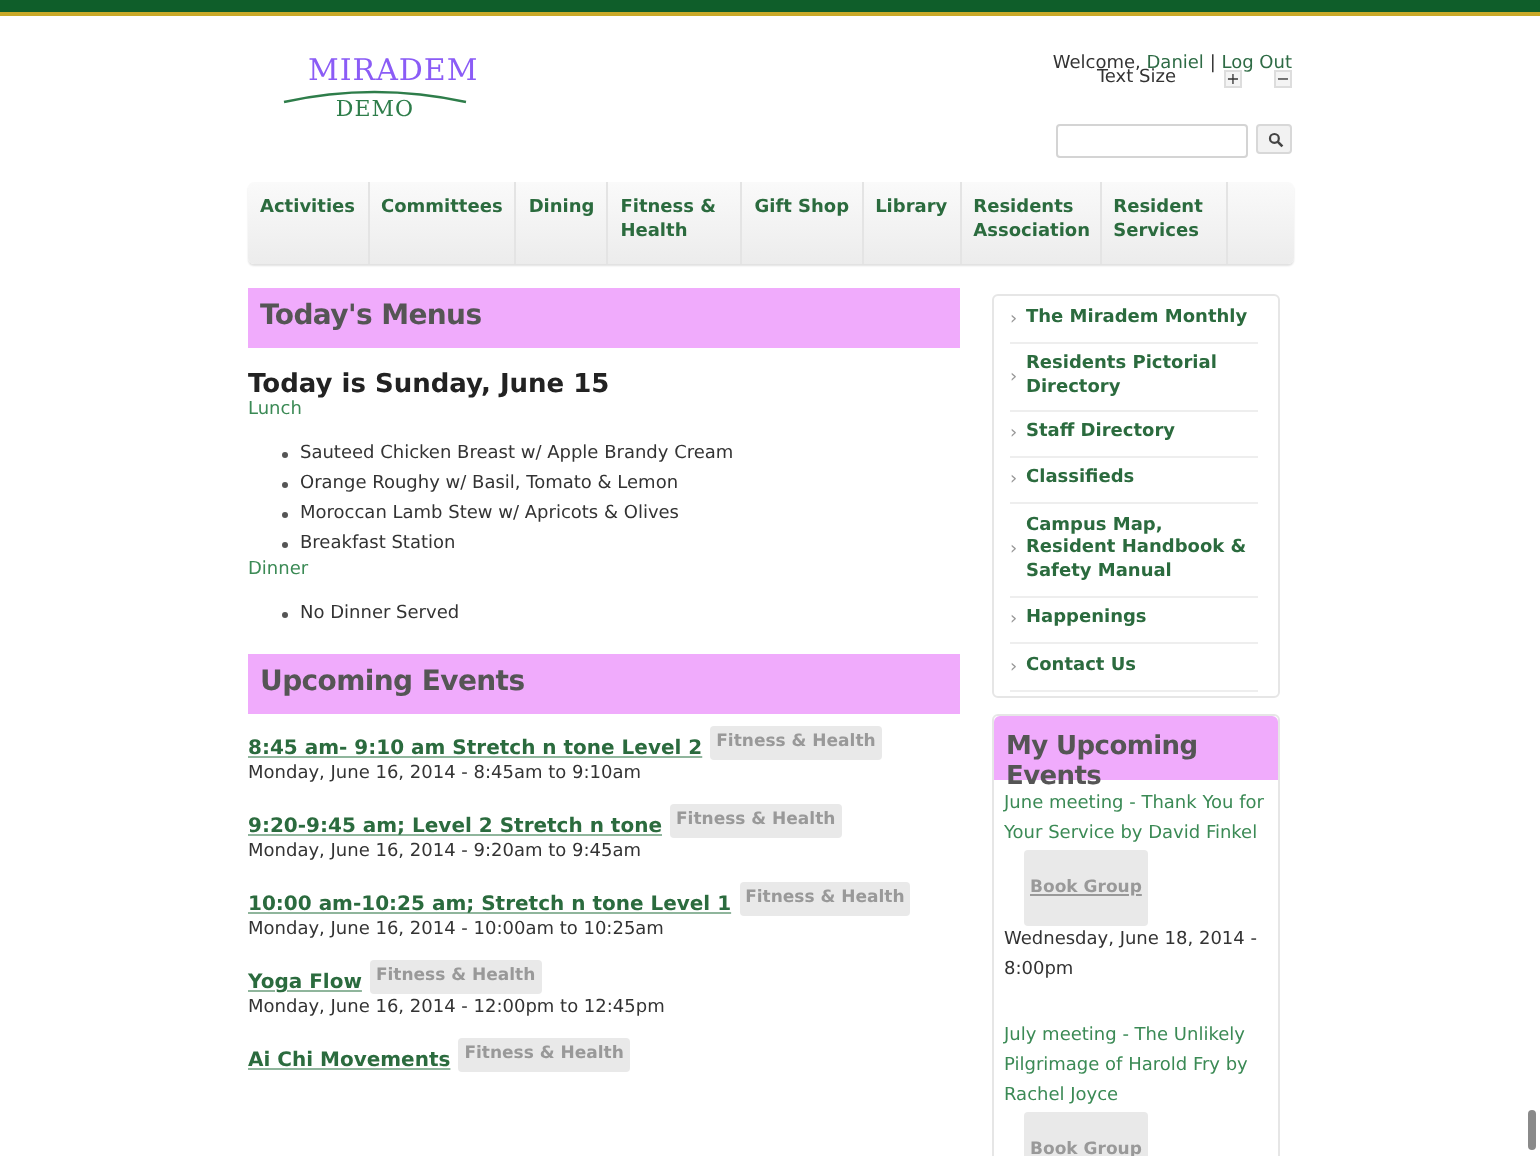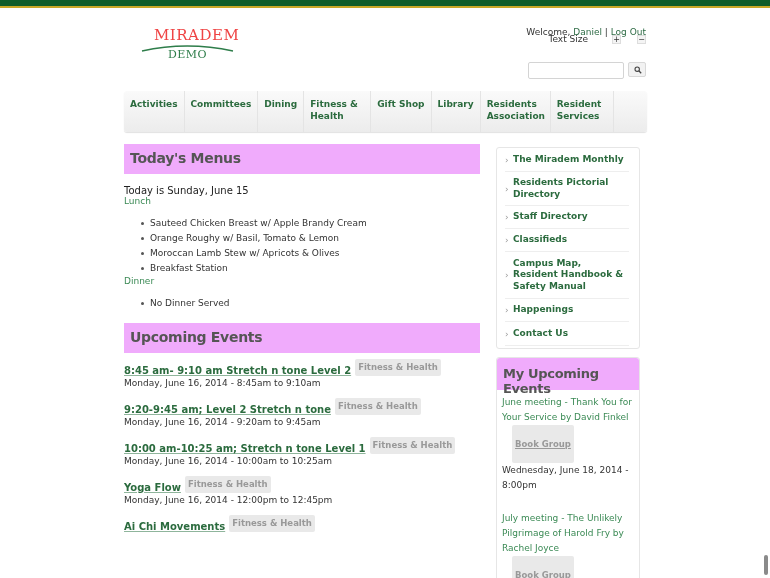--- a/index.html
+++ b/index.html
@@ -5,21 +5,21 @@
   * { box-sizing: border-box; margin: 0; padding: 0; }
   html, body { width: 770px; height: 578px; overflow: hidden; background: #fff; }
   body { font-family: "DejaVu Sans", sans-serif; color: #222; font-size: 9px; position: relative; }
   a { text-decoration: none; }
 
   .topbar { position: absolute; left: 0; top: 0; width: 770px; height: 6px; background: #0f5e2a; }
   .topbar-gold { position: absolute; left: 0; top: 6px; width: 770px; height: 2px; background: #c9a928; }
 
   
   .logo { position: absolute; left: 140px; top: 26px; width: 95px; height: 40px; text-align: center; }
-  .logo-top { font-family: "DejaVu Serif", serif; color: #ef4444; font-size: 15px; letter-spacing: 0.5px; line-height: 18px; margin-left: 14px; }
+  .logo-top { font-family: "DejaVu Serif", serif; color: #8b5cf6; font-size: 15px; letter-spacing: 0.5px; line-height: 18px; margin-left: 14px; }
   .logo-arc { position: absolute; left: 0; top: 18px; width: 95px; height: 8px; }
   .logo-bottom { font-family: "DejaVu Serif", serif; color: #2e7d4a; font-size: 11px; margin-top: 4px; letter-spacing: 0.5px; }
 
   
   .user-area { position: absolute; right: 124px; top: 27px; text-align: right; font-size: 9px; }
   .user-area .welcome { color: #333; text-align: center; }
   .user-area a { color: #2e6b45; }
   .textsize { position: absolute; right: 124px; top: 34px; display: flex; align-items: center; gap: 16px; font-size: 9px; color: #333; margin-left: 20px; }
   .textsize .lbl { margin-right: 8px; }
   .ts-btn { width: 9px; height: 9px; border: 1px solid #ddd; background: #f4f4f4; font-size: 8px; line-height: 7px; text-align: center; color: #333; cursor: pointer; }
@@ -29,21 +29,21 @@
 
   
   .nav { position: absolute; left: 124px; top: 91px; width: 523px; height: 41px; border-radius: 3px;
          background: linear-gradient(#fafafa, #ececec); box-shadow: 0 1px 1px rgba(0,0,0,0.12); display: flex; }
   .nav-item { padding: 7px 6px 0 6px; color: #2b6b3e; font-weight: bold; font-size: 9px; line-height: 12px; border-right: 1px solid #e4e4e4; cursor: pointer; white-space: nowrap; }
   .nav-item:last-child { border-right: 1px solid #e4e4e4; }
 
   
   .main { position: absolute; left: 124px; top: 144px; width: 356px; }
   .panel-head { background: #f0abfc; height: 30px; padding: 6px 6px; font-size: 14px; font-weight: bold; color: #555; letter-spacing: -0.3px; }
-  .today { margin-top: 11px; font-weight: normal; font-size: 10px; color: #222; }
+  .today { margin-top: 11px; font-weight: bold; font-size: 13px; color: #222; }
   .meal { color: #3b8a55; font-size: 9px; }
   .menu-list { margin-top: 10px; list-style: none; padding-left: 17px; }
   .menu-list li { font-size: 9px; line-height: 15px; color: #333; position: relative; padding-left: 9px; }
   .menu-list li::before { content: ""; position: absolute; left: 0; top: 6px; width: 3px; height: 3px; background: #555; border-radius: 50%; }
   .events-head { margin-top: 12px; }
   .event { margin-top: 6px; }
   .event + .event { margin-top: 10px; }
   .event-title-row { display: flex; align-items: flex-end; height: 17px; }
   .event-title { color: #2b6b3e; font-weight: bold; font-size: 10px; text-decoration: underline; text-decoration-color: #8fb59c; cursor: pointer; }
   .tag { margin-left: 4px; background: #e9e9e9; color: #999; font-size: 8.5px; font-weight: bold; padding: 3px 3px; border-radius: 2px; line-height: 11px; }

